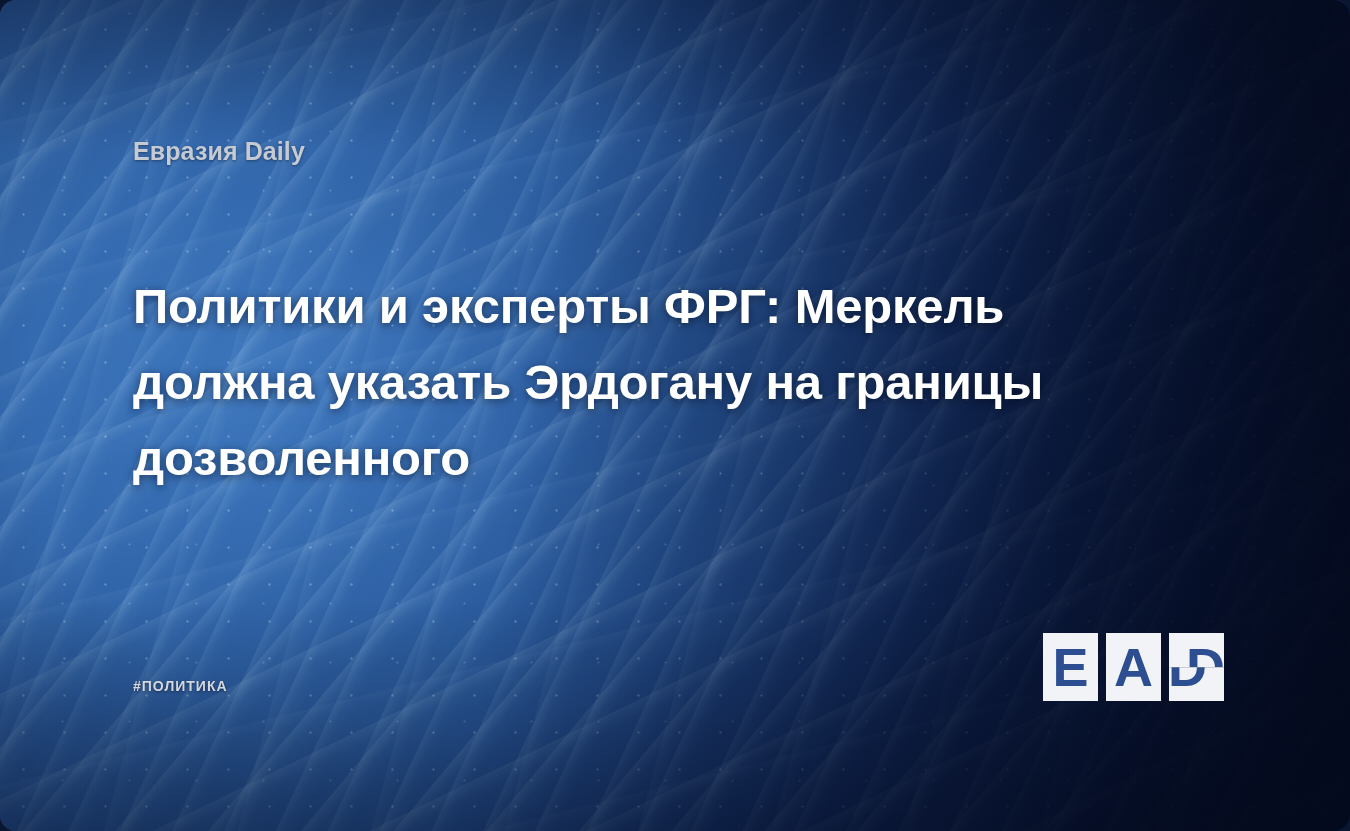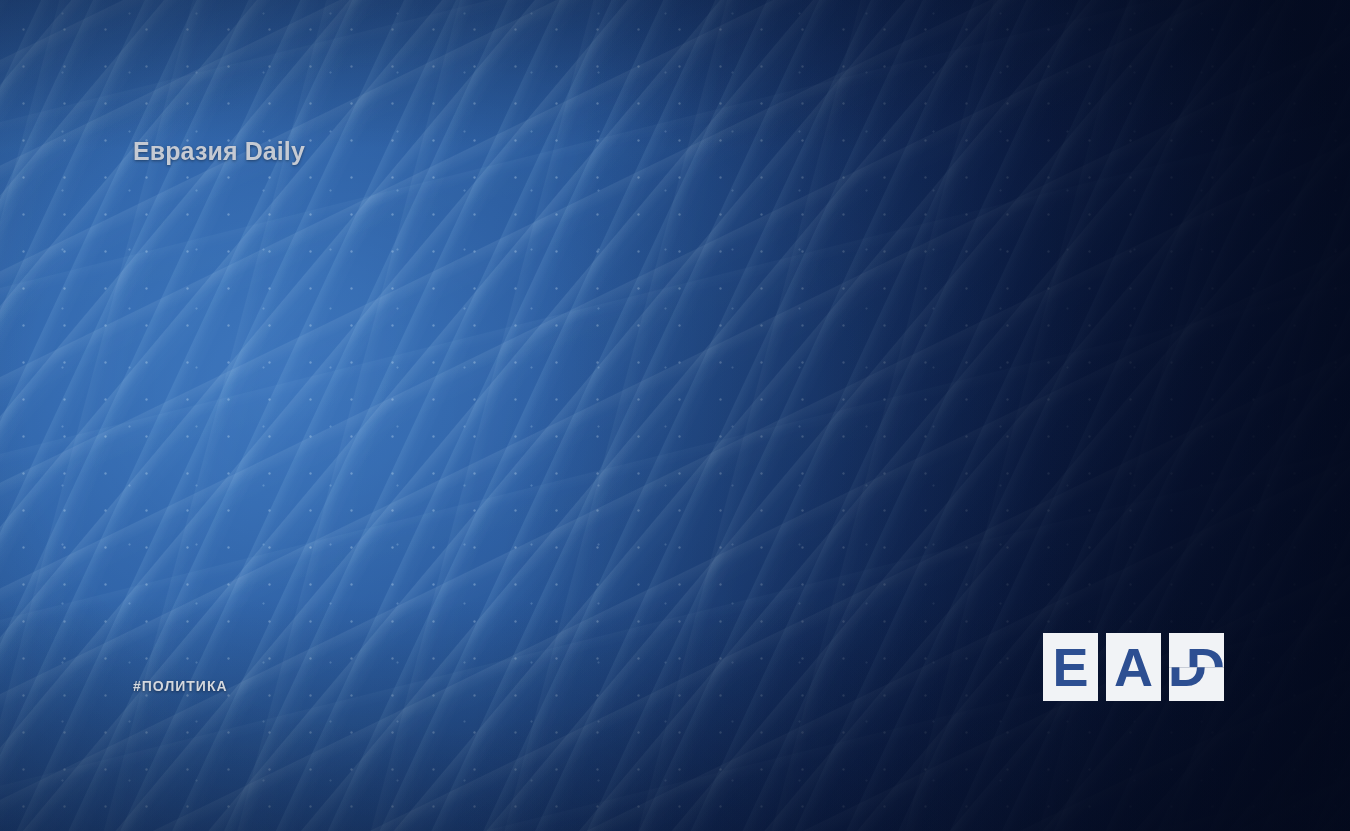--- a/index.html
+++ b/index.html
@@ -7,20 +7,21 @@
     padding: 0;
     background: #0a1630;
   }
   #stage {
     position: relative;
     width: 1350px;
     height: 831px;
     overflow: hidden;
     font-family: "Liberation Sans", "DejaVu Sans", sans-serif;
     background: #13306a;
+    border-radius: 16px;
   }
 
   
   .bg-base {
     position: absolute;
     inset: 0;
     background:
       radial-gradient(ellipse 820px 700px at 290px 385px,
           #2a5290 0%, #244a84 16%, #1d3e72 32%, #173461 48%,
           #122a52 64%, #0d2044 78%, #09183a 90%, #071331 100%),
@@ -251,20 +252,21 @@
   <div class="streaks s5"></div>
   <div class="dots"></div>
   <div class="bg-dark-right"></div>
   <div class="bg-dark-bottom"></div>
   <div class="vignette"></div>
 
   <div class="content">
 
     <div class="kicker">Евразия Daily</div>
 
+    <h1 class="headline">Политики и эксперты ФРГ: Меркель должна указать Эрдогану на границы дозволенного</h1>
 
     <div class="tag">#ПОЛИТИКА</div>
 
     <div class="logo">
 
       <div class="tile tile-e">
         <span class="glyph">E</span>
       </div>
 
       <div class="tile tile-a">

